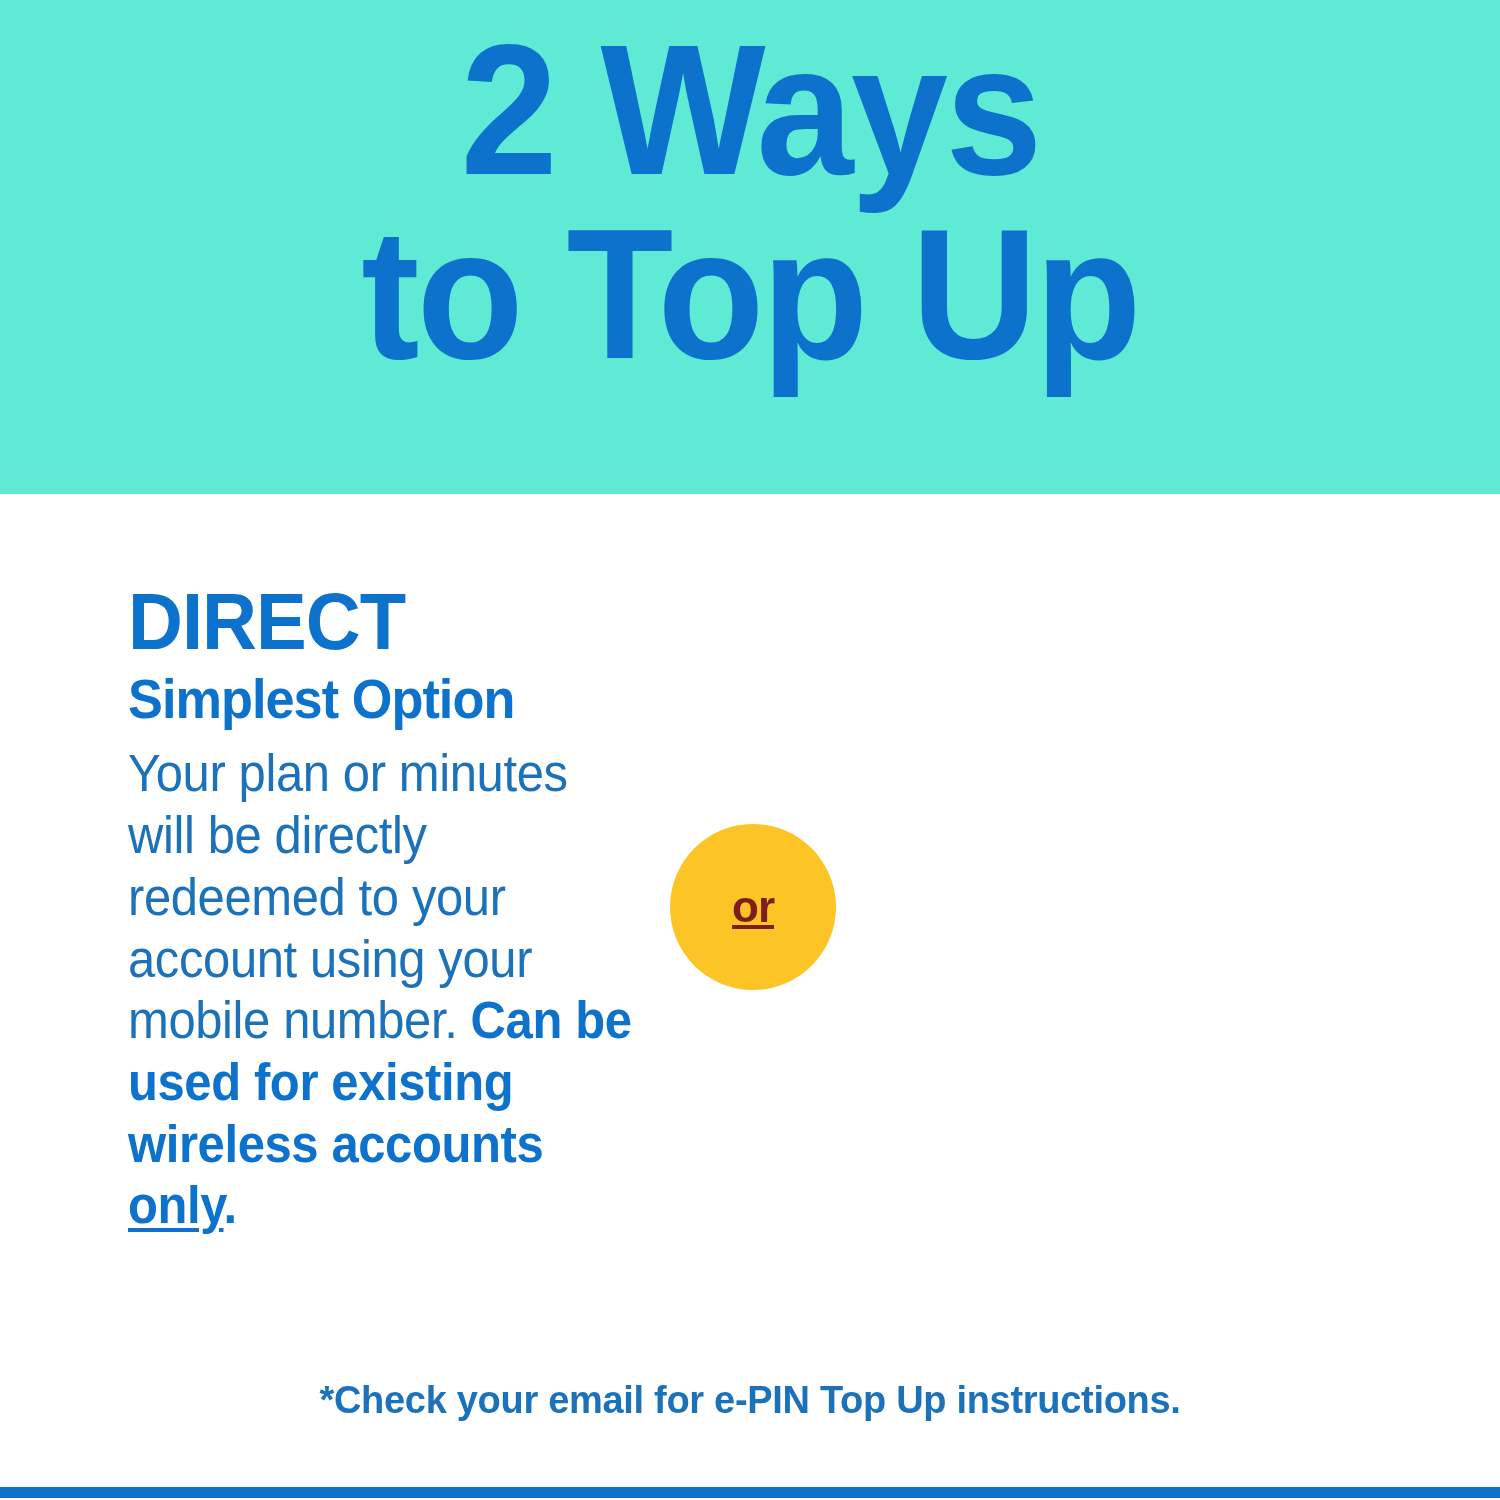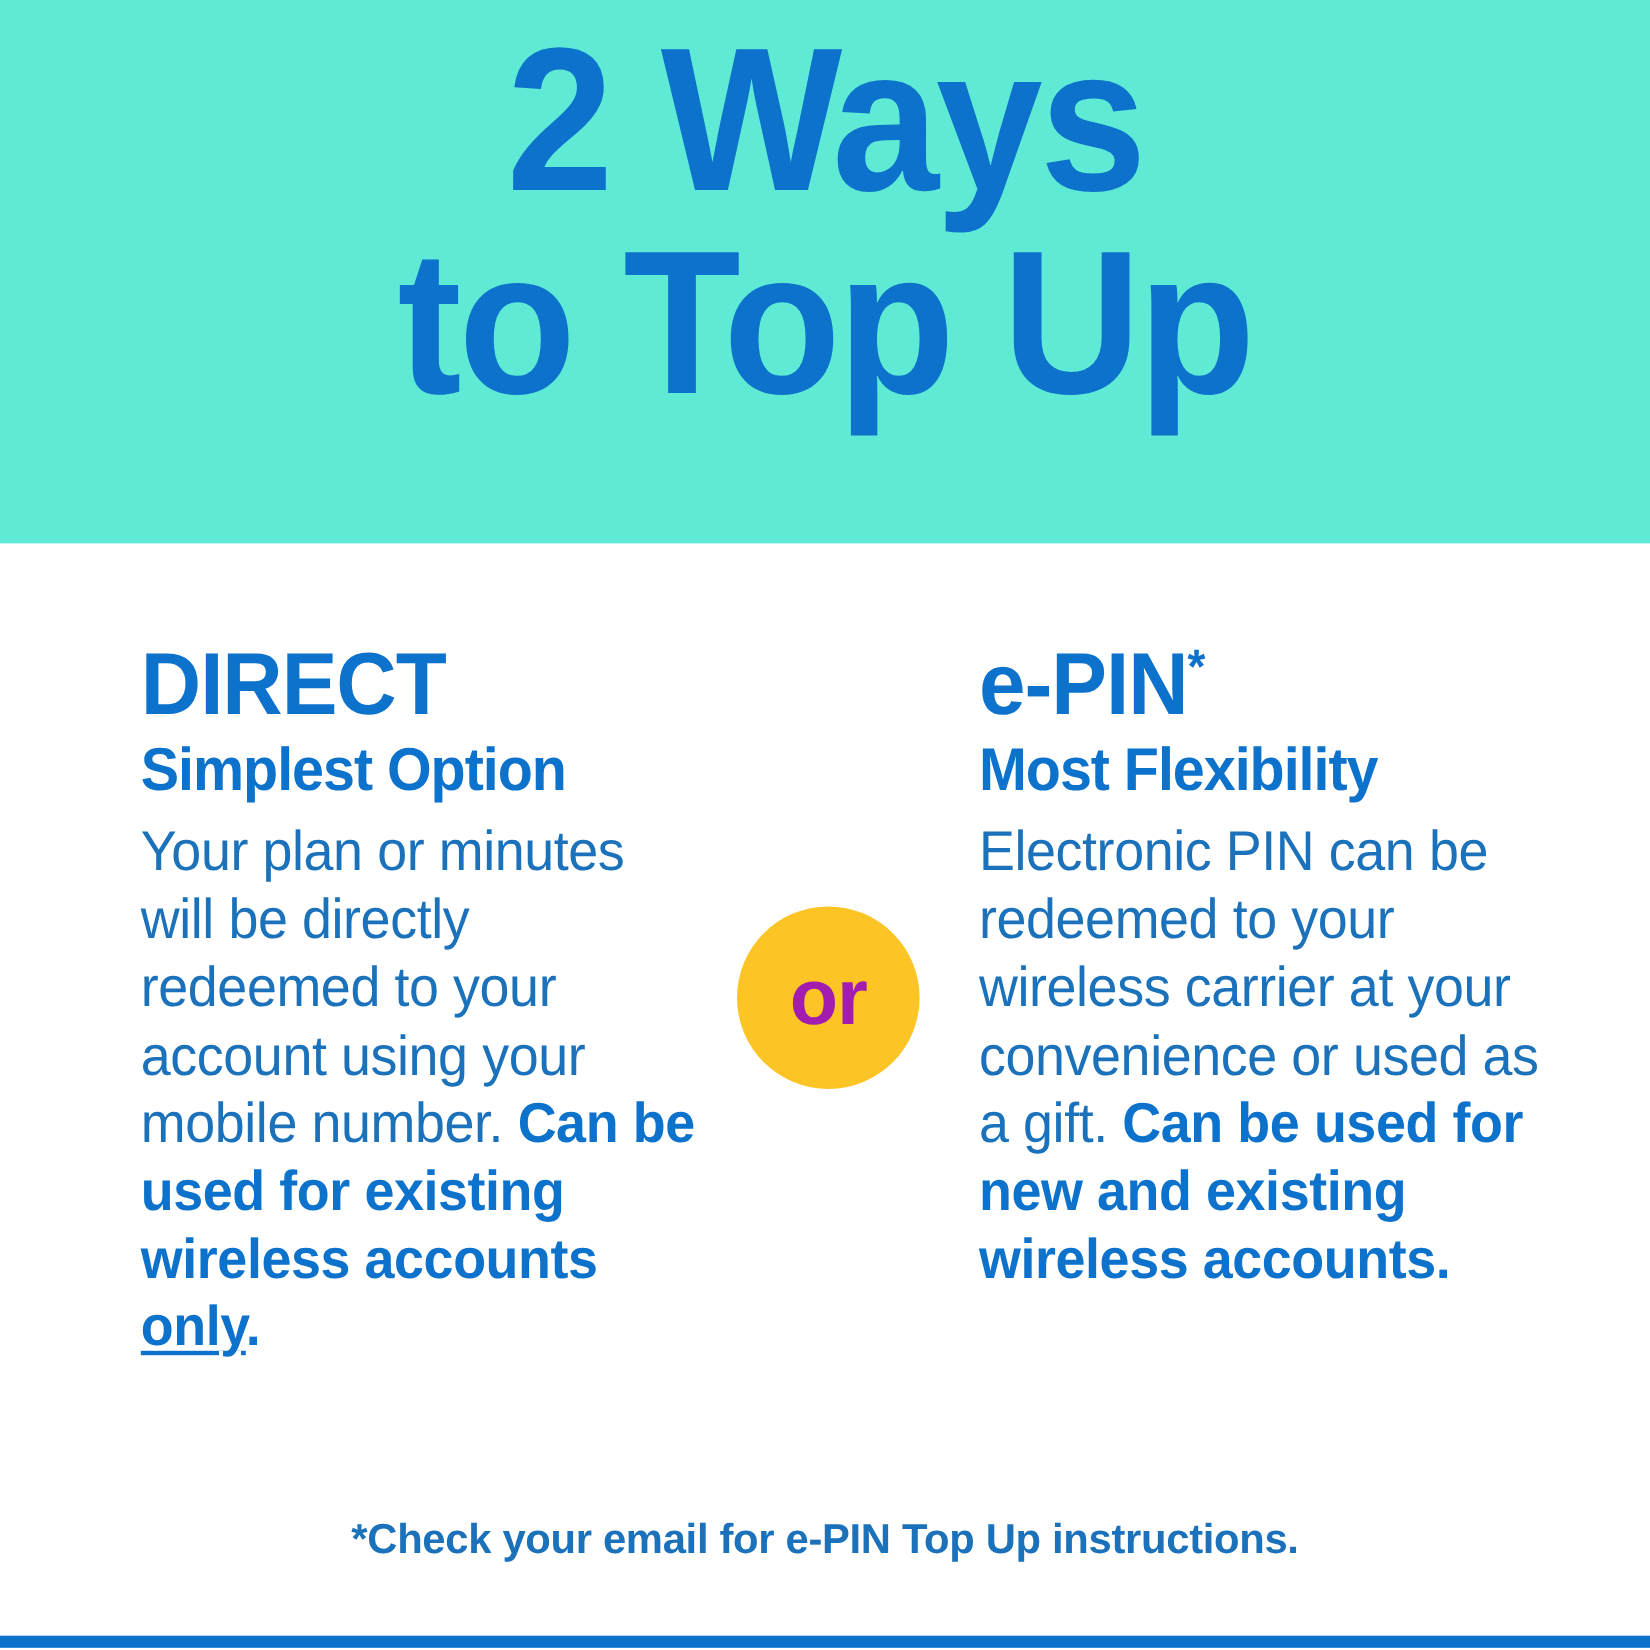--- a/index.html
+++ b/index.html
@@ -127,26 +127,27 @@
     top: 824px;
     width: 166px;
     height: 166px;
     border-radius: 50%;
     background: #fcc424;
     display: flex;
     align-items: center;
     justify-content: center;
   }
   .or-badge span {
-    color: #a21caf;
-    font-family: "Liberation Sans", sans-serif;
-    font-weight: bold;
-    font-size: 72px;
+    color: #7f1d1d;
+    font-family: "Liberation Sans", sans-serif;
+    font-weight: bold;
+    font-size: 44px;
     letter-spacing: -1px;
     line-height: 1;
+    text-decoration: underline;
   }
 
   
   .footnote {
     position: absolute;
     left: 0;
     top: 1378px;
     width: 1500px;
     text-align: center;
     color: #1b72bb;
@@ -178,25 +179,20 @@
   </div>
 
   <div class="columns">
 
     <div class="col col-left">
       <div class="col-heading">DIRECT</div>
       <div class="col-sub">Simplest Option</div>
       <p class="col-body"><span>Your plan or minutes will be directly redeemed to your account using your mobile number. </span><b><span>Can be used for existing wireless accounts </span><u>only</u><span>.</span></b></p>
     </div>
 
-    <div class="col col-right">
-      <div class="col-heading"><span>e-PIN</span><span class="star">*</span></div>
-      <div class="col-sub">Most Flexibility</div>
-      <p class="col-body"><span>Electronic PIN can be redeemed to your wireless carrier at your convenience or used as a gift. </span><b>Can be used for new and existing wireless accounts.</b></p>
-    </div>
 
   </div>
 
   <div class="or-badge">
     <span>or</span>
   </div>
 
   <div class="footnote">*Check your email for e-PIN Top Up instructions.</div>
 
   <div class="bottom-bar"></div>

